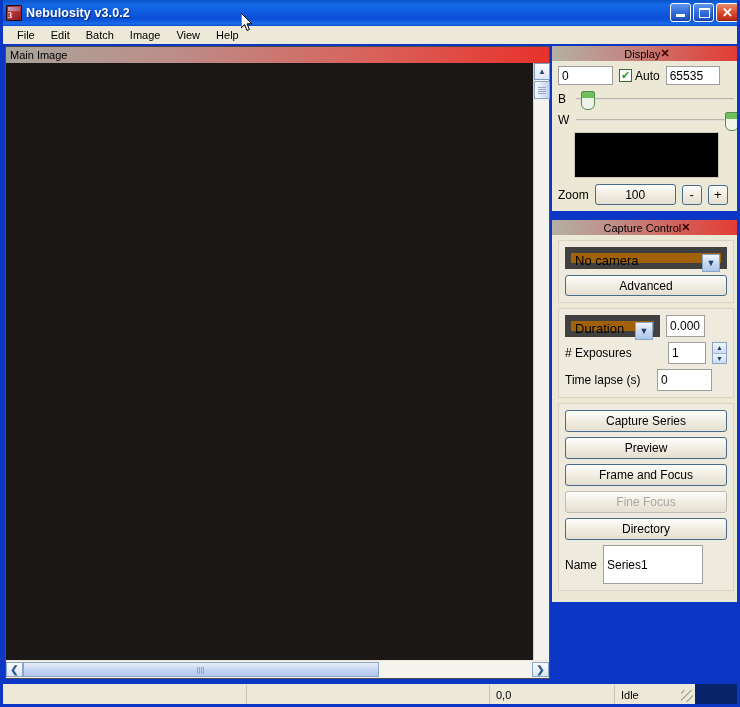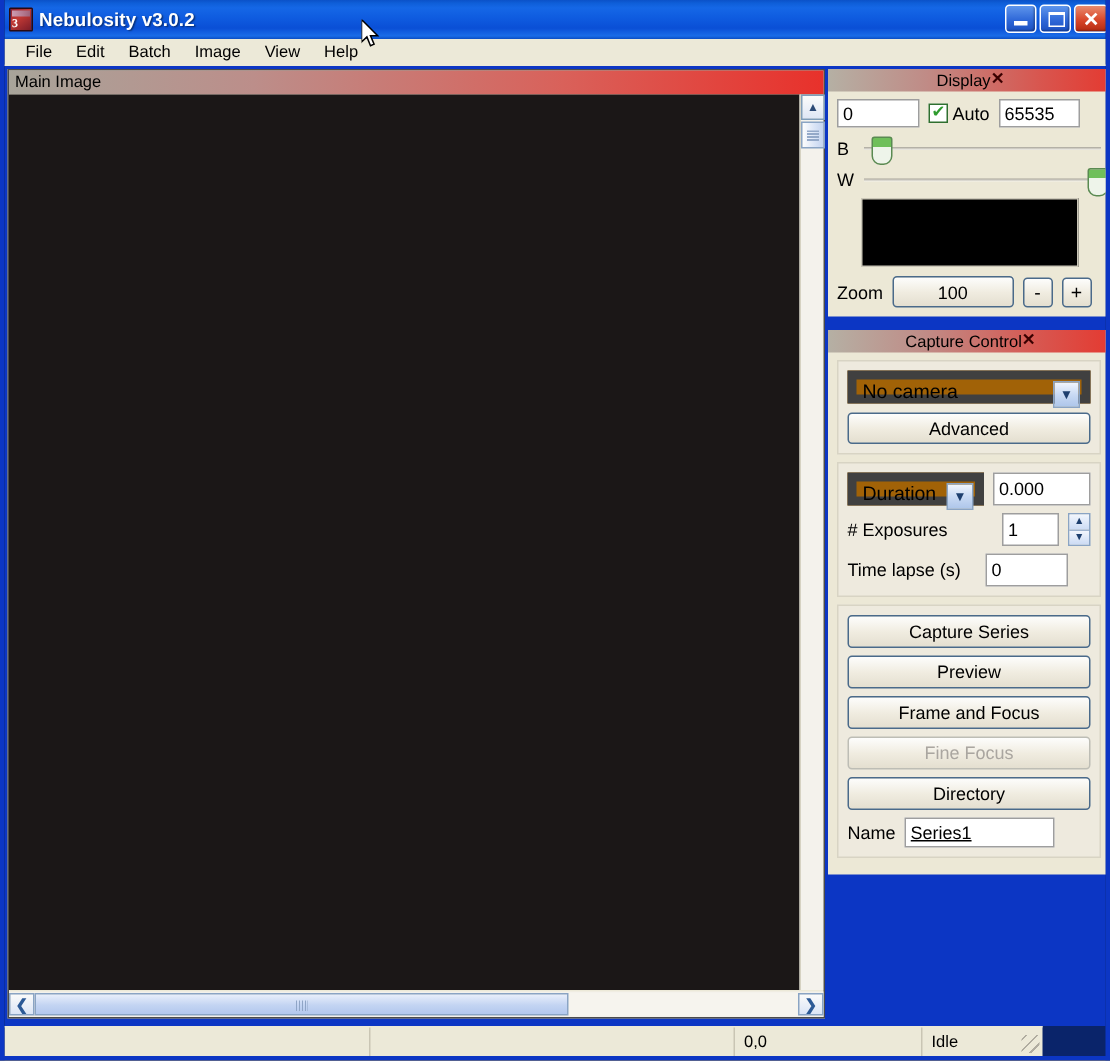--- a/index.html
+++ b/index.html
@@ -422,21 +422,21 @@
             </div>
             <div class="btn" style="margin-top:6px">Advanced</div>
           </div>
 
           <div class="group">
             <div class="row">
               <div class="combo" style="width:95px">
                 <span>Duration</span>
                 <span class="combo-arrow">▼</span>
               </div>
-              <input class="tb" style="width: 65px; height: 22px;" value="0.000">
+              <input class="tb" style="width: 39px; height: 22px;" value="0.000">
             </div>
 
             <div class="row">
               <span class="lbl" style="flex:1"># Exposures</span>
               <input class="tb" style="width: 38px; height: 22px;" value="1">
               <div class="spin">
                 <div>▲</div>
                 <div>▼</div>
               </div>
             </div>
@@ -448,21 +448,21 @@
           </div>
 
           <div class="group">
             <div class="btn wide">Capture Series</div>
             <div class="btn wide">Preview</div>
             <div class="btn wide">Frame and Focus</div>
             <div class="btn wide disabled">Fine Focus</div>
             <div class="btn wide">Directory</div>
             <div class="row" style="margin-bottom:0">
               <span class="lbl">Name</span>
-              <input class="tb" style="width: 100px; height: 20px; text-decoration: underline;" value="Series1">
+              <input class="tb" style="width: 100px; height: 39px;" value="Series1">
             </div>
           </div>
 
         </div>
       </div>
 
     </div>
   </div>
 
   <div class="statusbar">

